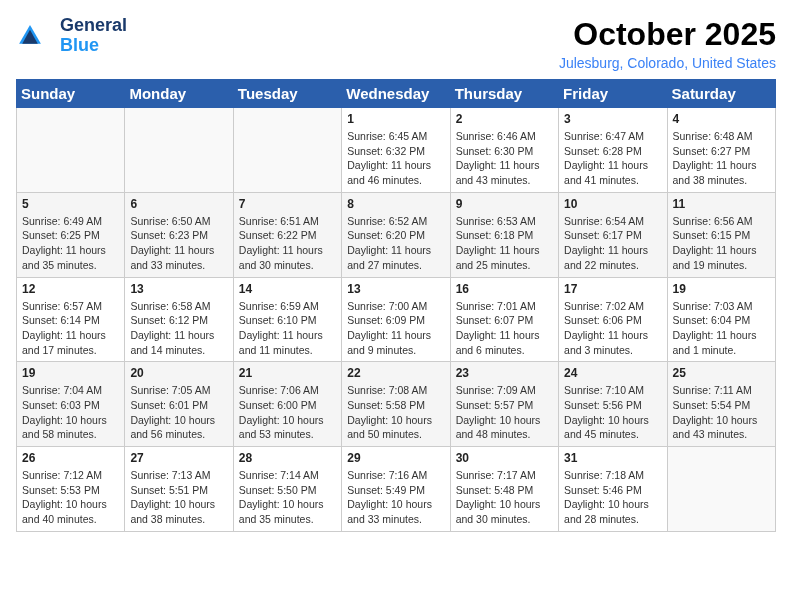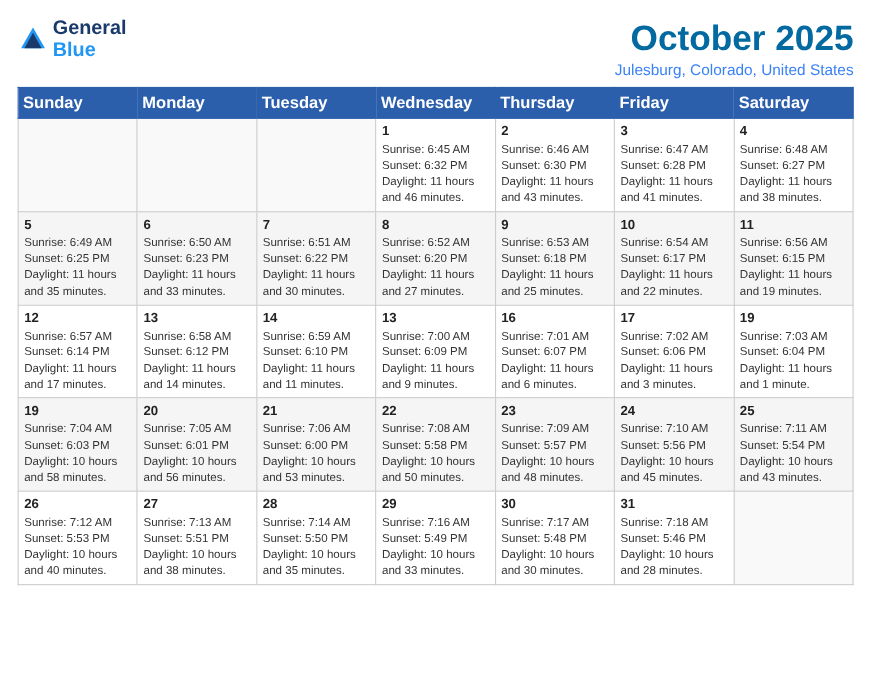--- a/index.html
+++ b/index.html
@@ -12,39 +12,39 @@
     }
     .header {
       display: flex;
       align-items: flex-start;
       justify-content: space-between;
       margin-bottom: 8px;
     }
     .logo {
       display: flex;
       align-items: center;
-      gap: 4px;
+      gap: 16px;
     }
     .logo-text {
       font-size: 18px;
       font-weight: bold;
       color: #1a3a6b;
       line-height: 1.1;
     }
     .logo-icon {
       width: 28px;
       height: 28px;
     }
     .title-block {
       text-align: right;
     }
     .month-title {
       font-size: 32px;
       font-weight: bold;
-      color: #0369a1;
+      color: #000000;
     }
     .location {
       font-size: 14px;
       color: #3b82f6;
       margin-top: 2px;
     }
     .calendar {
       width: 100%;
       border-collapse: collapse;
       font-size: 11px;

